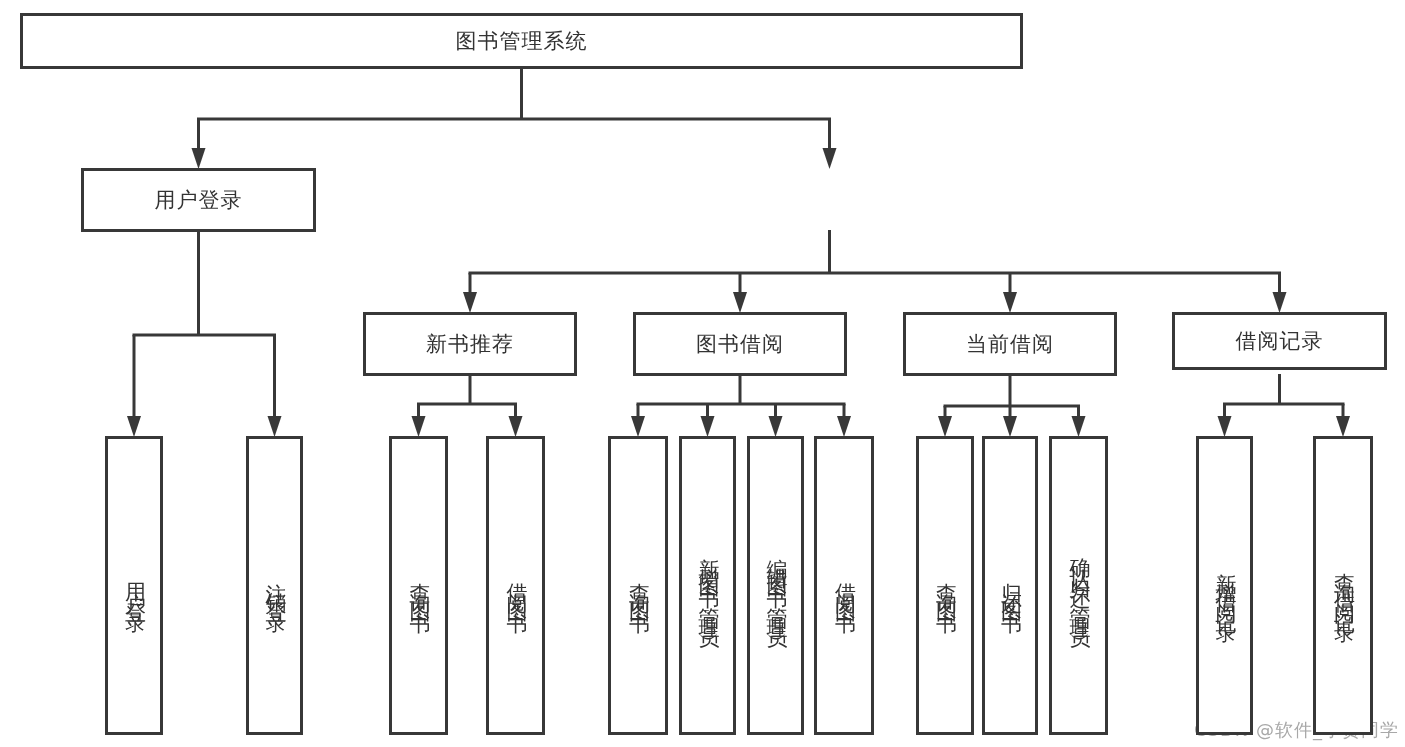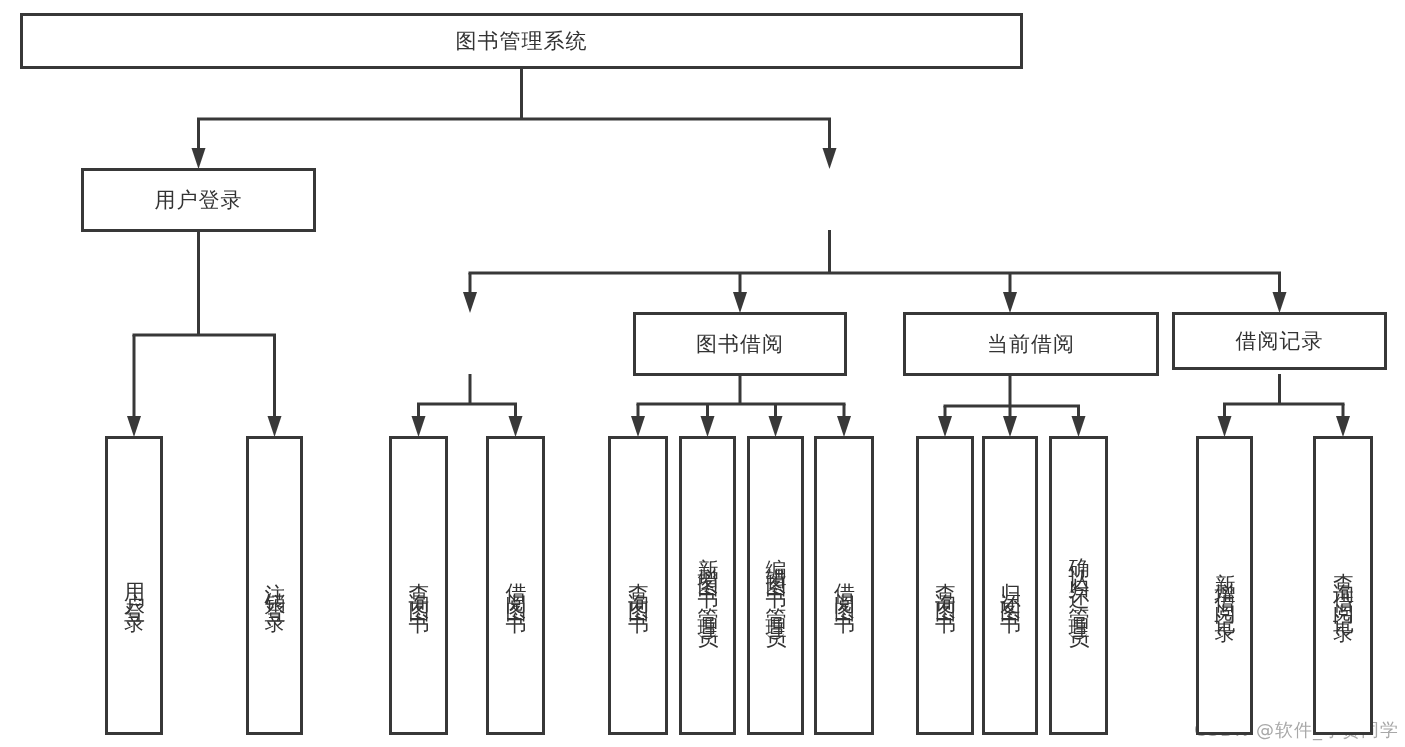--- a/index.html
+++ b/index.html
@@ -31,20 +31,21 @@
     display: flex;
     align-items: center;
     justify-content: center;
     color: #333333;
   }
   .node .label {
     font-size: 21px;
     letter-spacing: 1px;
     white-space: nowrap;
     color: #333333;
+    font-family: Liberation Mono, monospace;
   }
   .node.vertical .label {
     writing-mode: vertical-rl;
     -webkit-writing-mode: vertical-rl;
     text-orientation: mixed;
     letter-spacing: 10px;
     line-height: 1;
     white-space: normal;
   }
   .watermark {
@@ -115,24 +116,27 @@
       <line x1="1343" y1="404" x2="1343" y2="429" stroke="#383838" stroke-width="3"></line>
       <polygon points="1336,416 1350,416 1343,437" fill="#383838"></polygon>
     </svg>
   <div class="watermark">CSDN @软件_小贺同学</div>
 <div class="node horizontal" style="left: 20px; top: 13px; width: 1003px; height: 56px;">
     <span class="label">图书管理系统</span>
   </div>
     <div class="node horizontal" style="left: 81px; top: 168px; width: 235px; height: 64px;">
     <span class="label">用户登录</span>
   </div>
+    <div class="node horizontal" style="left: 363px; top: 312px; width: 214px; height: 64px;">
+    <span class="label">新书推荐</span>
+  </div>
     <div class="node horizontal" style="left: 633px; top: 312px; width: 214px; height: 64px;">
     <span class="label">图书借阅</span>
   </div>
-    <div class="node horizontal" style="left: 903px; top: 312px; width: 256px; height: 64px;">
+    <div class="node horizontal" style="left: 903px; top: 312px; width: 214px; height: 64px;">
     <span class="label">当前借阅</span>
   </div>
     <div class="node horizontal" style="left: 1172px; top: 312px; width: 215px; height: 58px;">
     <span class="label">借阅记录</span>
   </div>
     <div class="node vertical" style="left: 105px; top: 436px; width: 58px; height: 299px;">
     <span class="label">用户登录</span>
   </div>
     <div class="node vertical" style="left: 246px; top: 436px; width: 57px; height: 299px;">
     <span class="label">注销登录</span>

